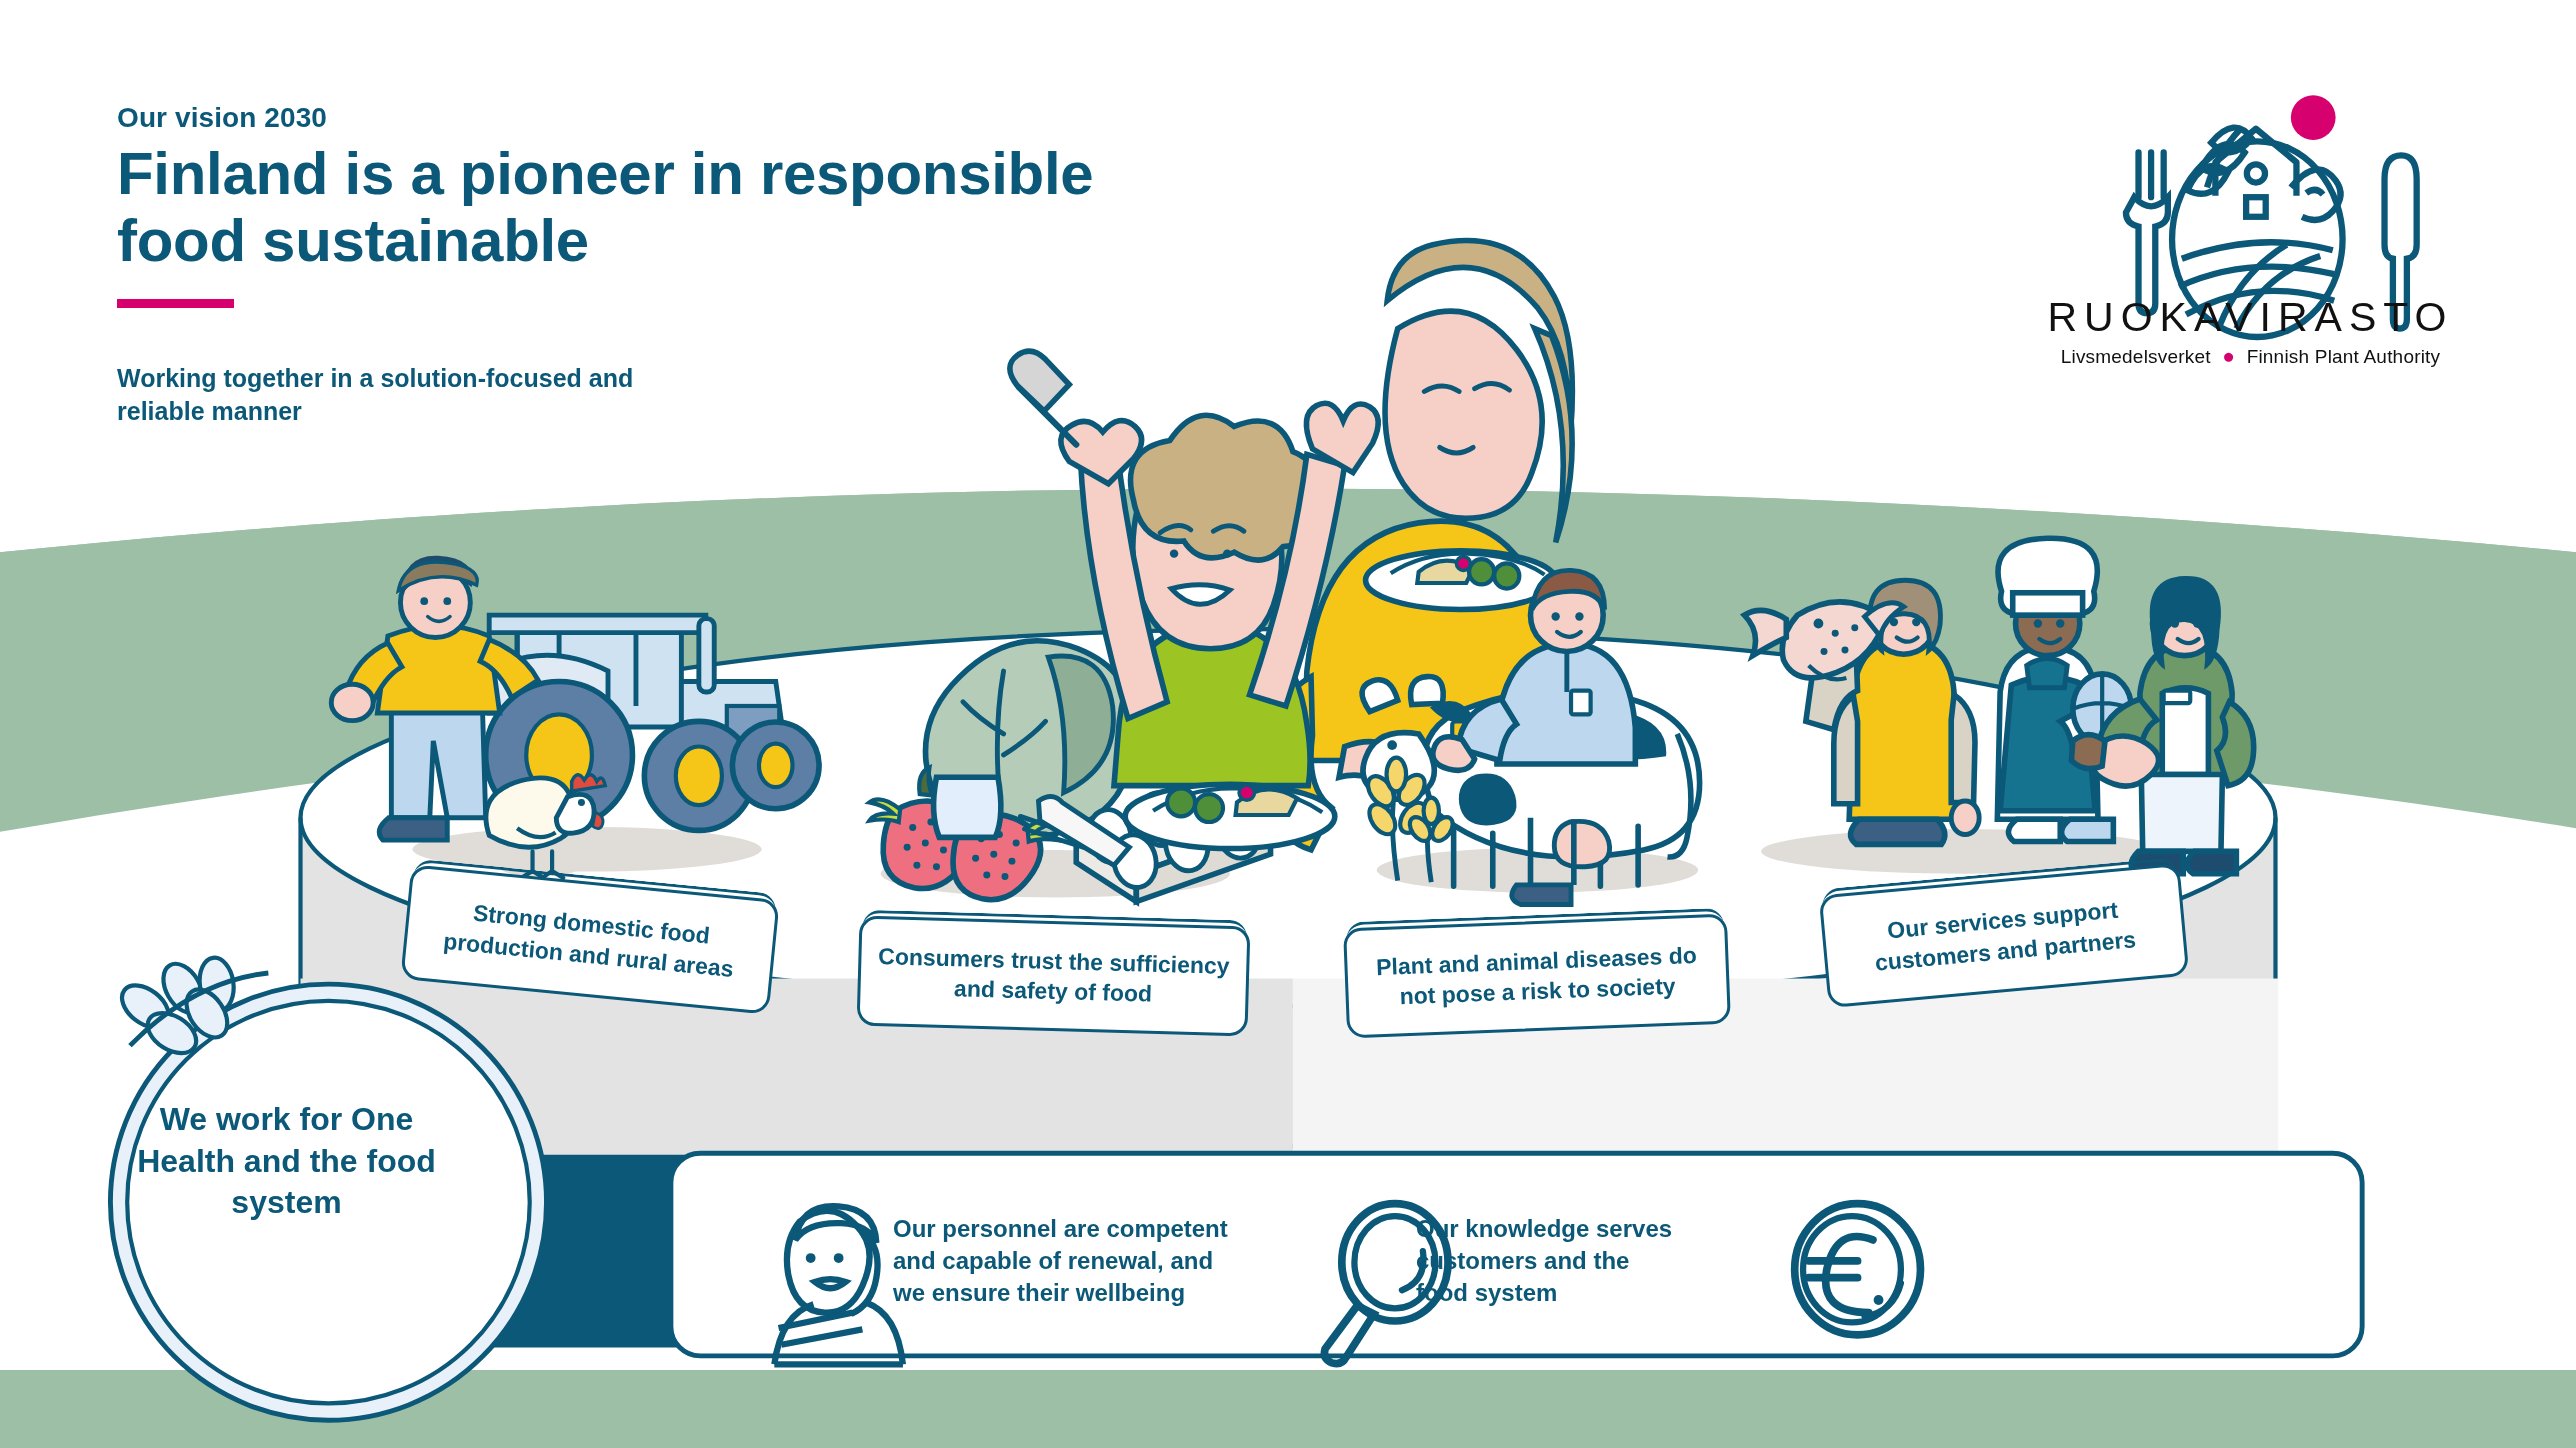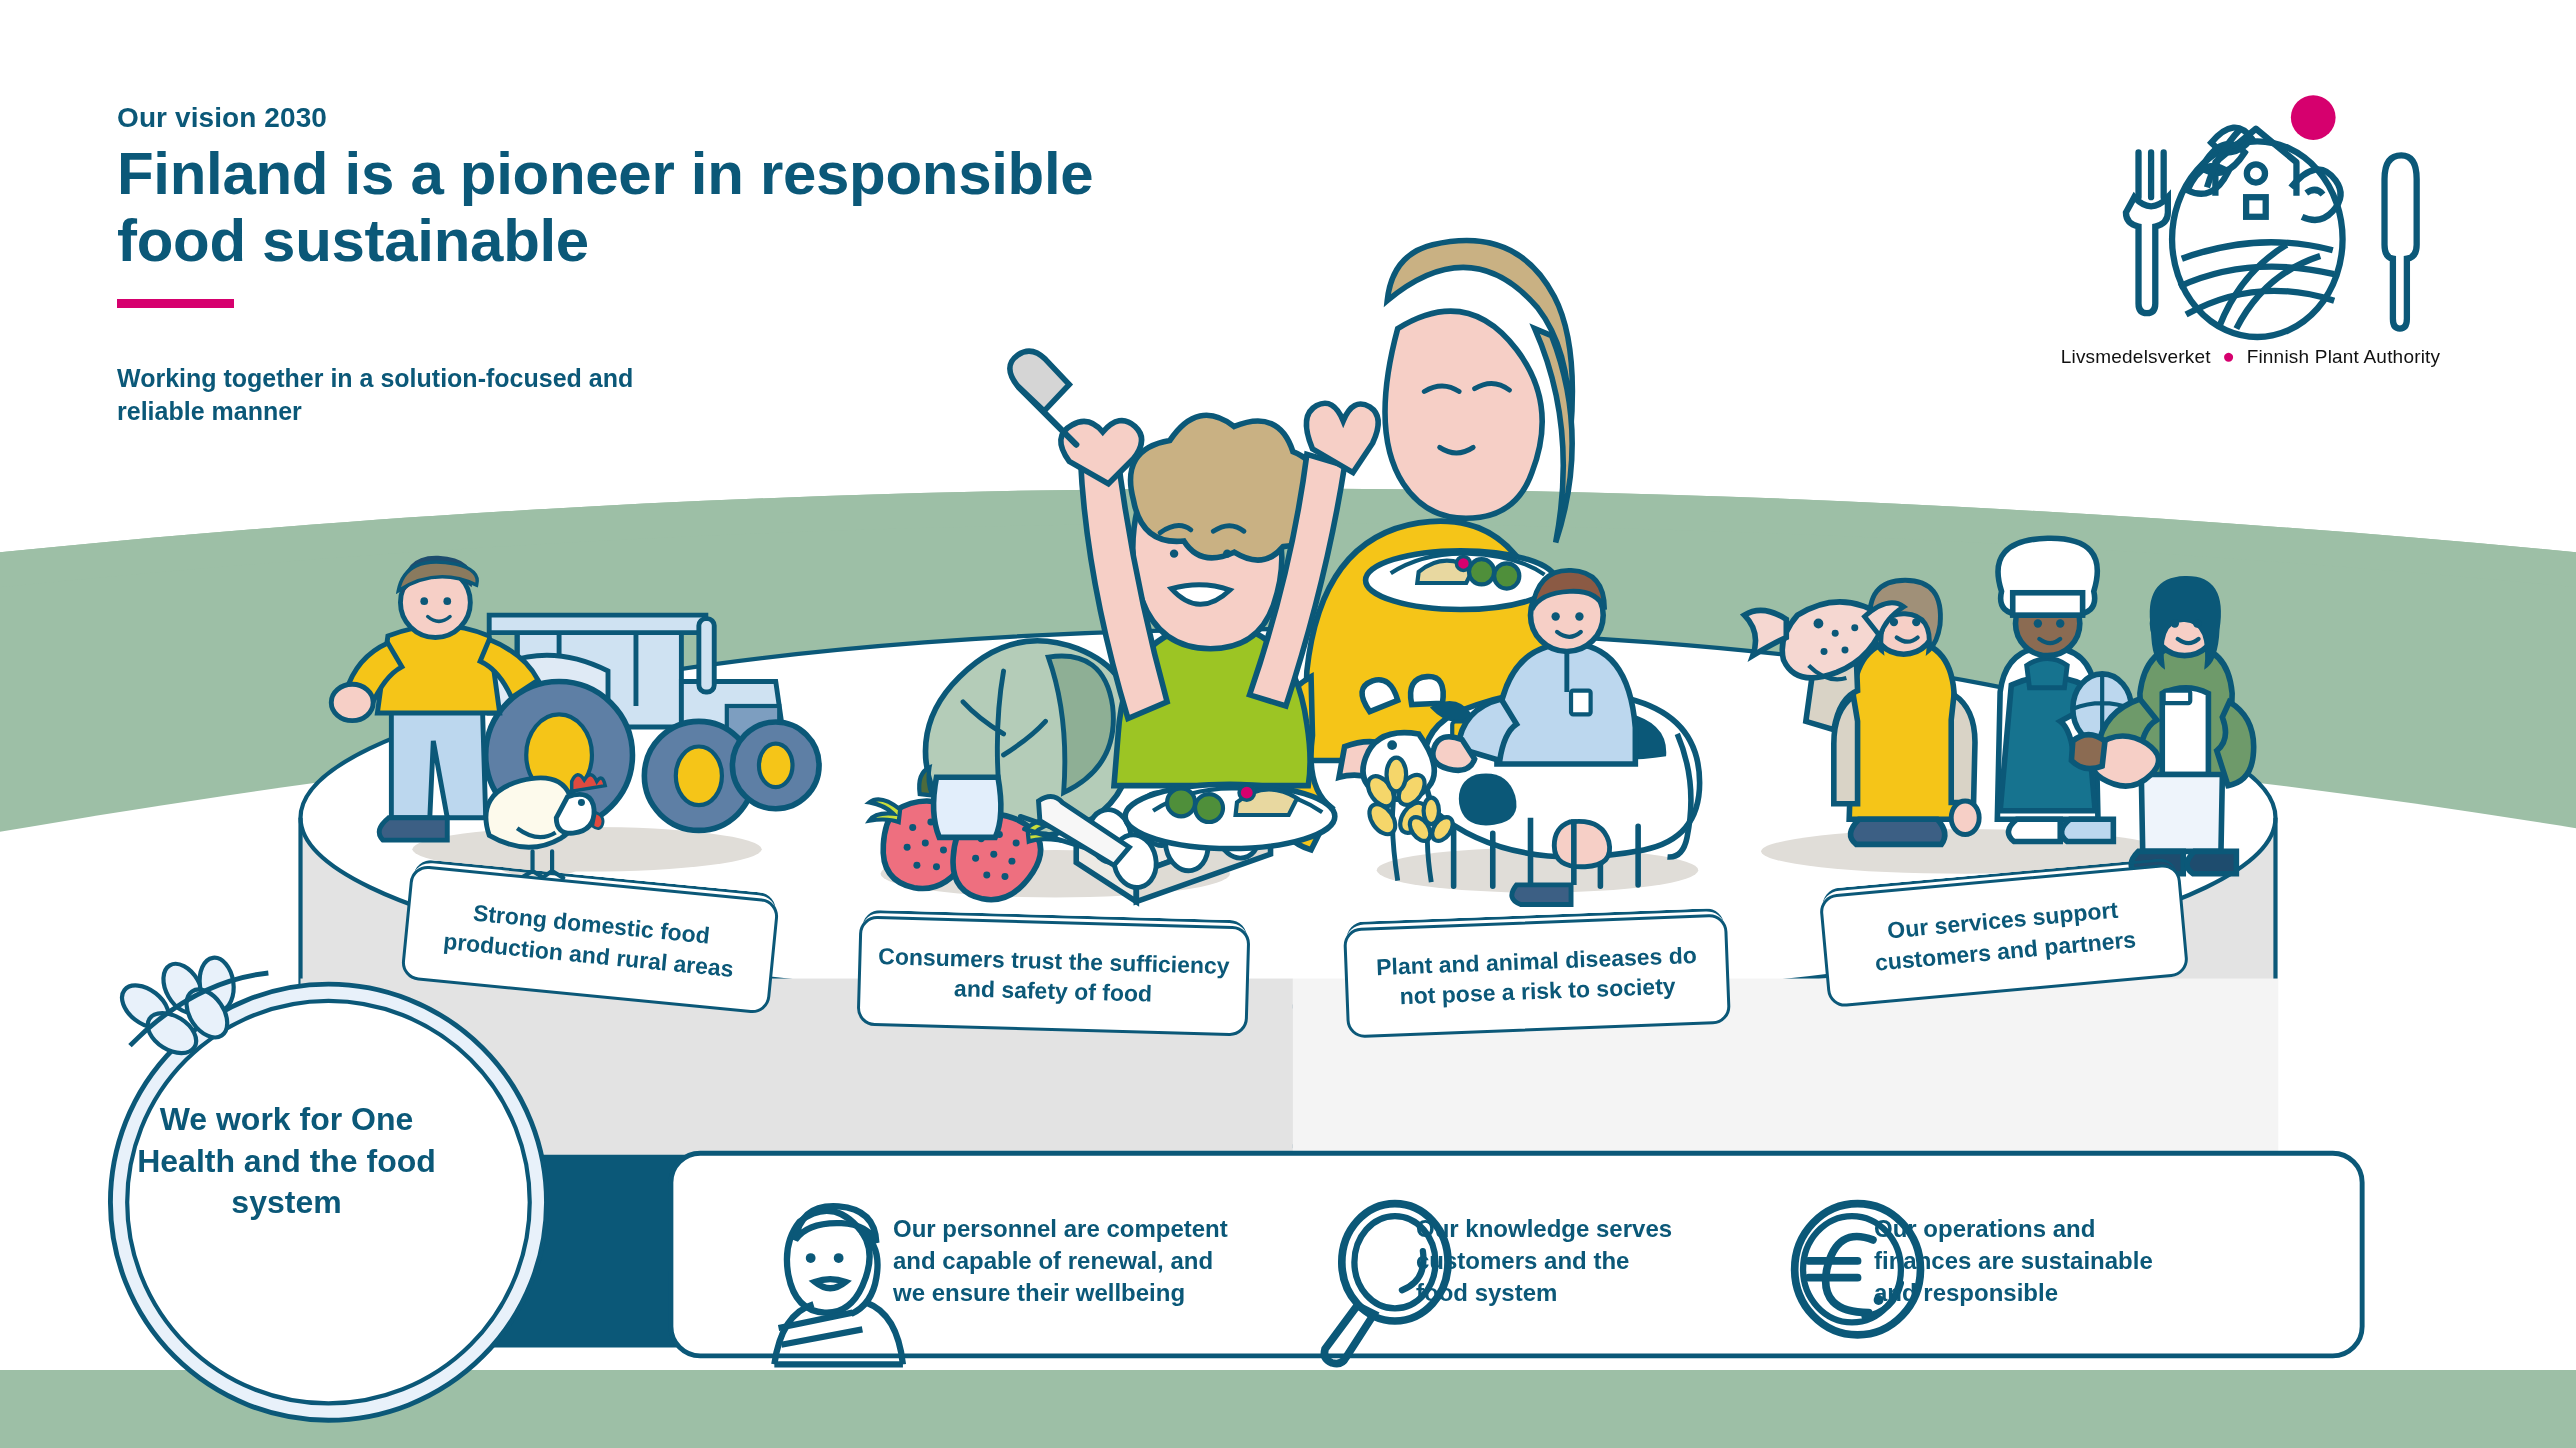--- a/index.html
+++ b/index.html
@@ -389,20 +389,21 @@
     </g>
   </svg>
 
   <div class="txt" id="kicker">Our vision 2030</div>
   <div class="txt" id="headline">Finland is a pioneer in responsible
 food sustainable</div>
   <div id="accent"></div>
   <div class="txt" id="subhead">Working together in a solution-focused and
 reliable manner</div>
 
+  <div class="logoword" id="logo-name">RUOKAVIRASTO</div>
   <div class="logoword" id="logo-sub">
     <span>Livsmedelsverket</span>
     <span style="color:#d6006e;font-size:21px;">&nbsp;●&nbsp;</span>
     <span>Finnish Plant Authority</span>
   </div>
 
   <div class="callout" style="left:405px;top:882px;width:370px;height:115px;transform:rotate(5.6deg);white-space:pre-line;">
     <span class="shadowline"></span>
     <span>Strong domestic food
 production and rural areas</span>
@@ -429,18 +430,15 @@
   <div class="circle-text">We work for One
 Health and the food
 system</div>
 
   <div class="binfo" style="left:893px;top:1213px;width:377px;">Our personnel are competent
 and capable of renewal, and
 we ensure their wellbeing</div>
   <div class="binfo" style="left:1416px;top:1213px;width:321px;">Our knowledge serves
 customers and the
 food system</div>
-  <div class="binfo" style="left:1874px;top:1213px;width:335px;">Our operations and
-finances are sustainable
-and responsible</div>
 
 </div>
 
 
 </body></html>

